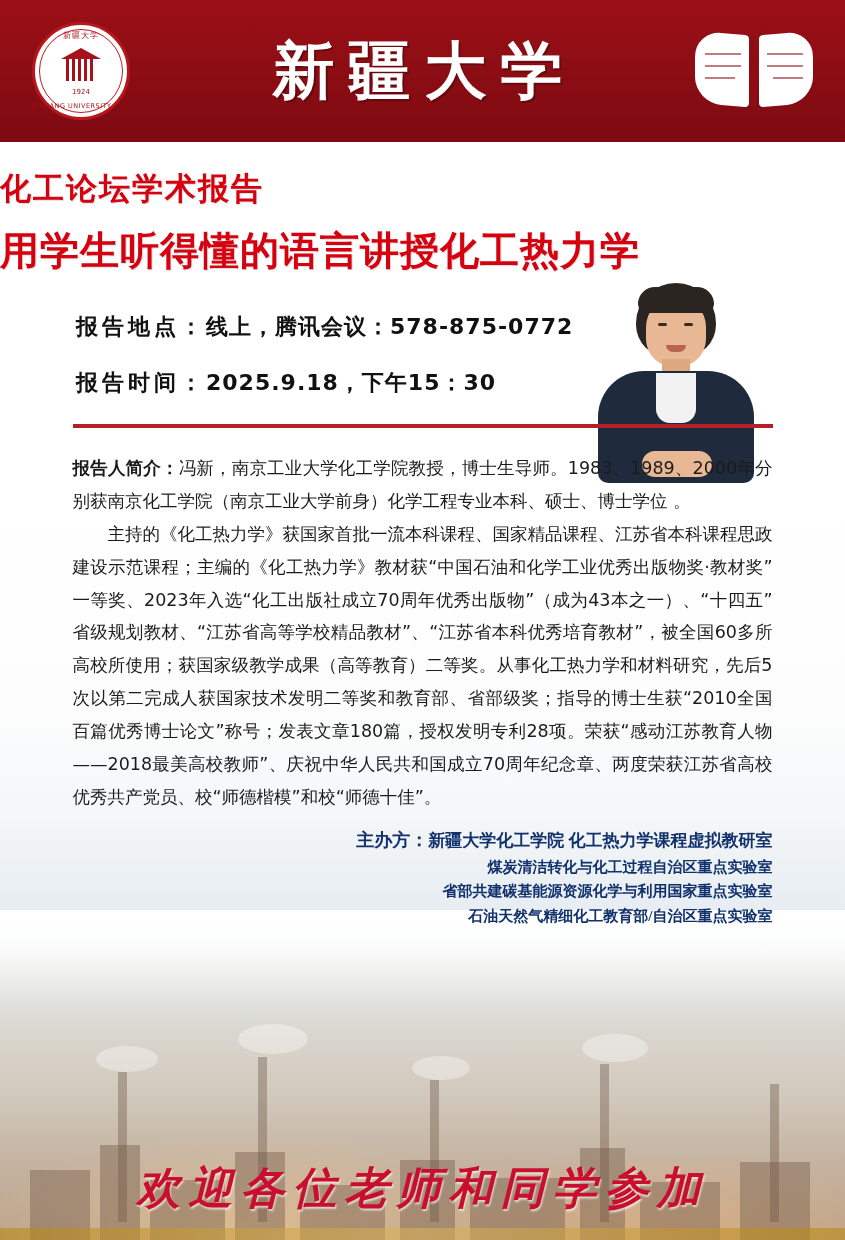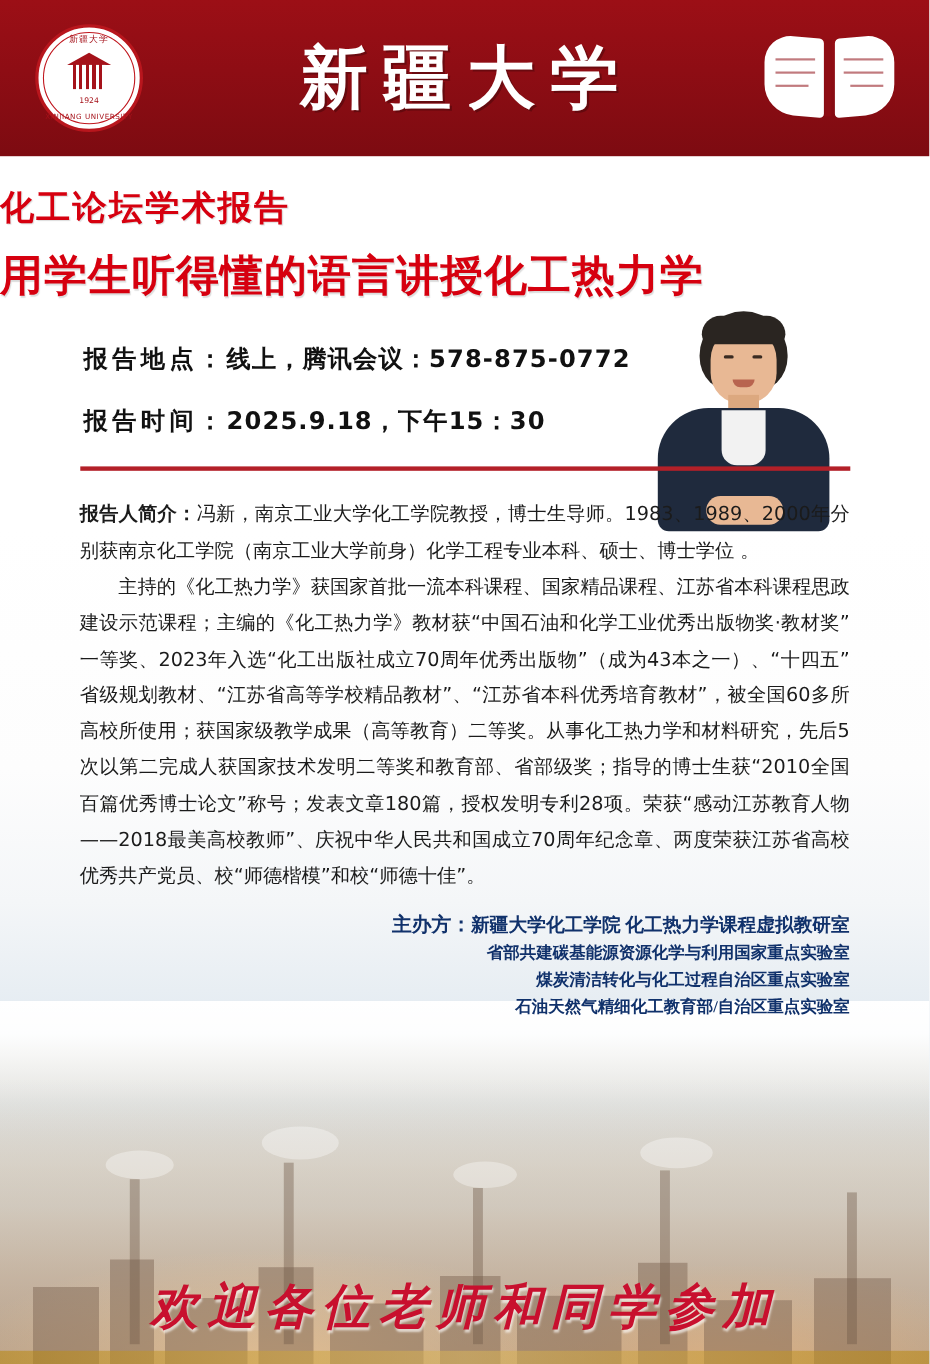--- a/index.html
+++ b/index.html
@@ -141,21 +141,20 @@
     font-size: 8px;
     color: #a5121a;
     letter-spacing: 1px;
     font-family: "DejaVu Sans", sans-serif;
   }
   .logo .cn-bottom {
     position: absolute;
     bottom: 10px;
     left: 0;
     right: 0;
-    text-align: center;
     font-size: 6.5px;
     color: #a5121a;
     letter-spacing: 0.5px;
   }
   .logo .year {
     position: absolute;
     bottom: 24px;
     left: 0;
     right: 0;
     text-align: center;
@@ -498,21 +497,21 @@
 
   <div class="bio">
     <p><span class="strong">报告人简介：</span><span>冯新，南京工业大学化工学院教授，博士生导师。1983、1989、2000年分别获南京化工学院（南京工业大学前身）化学工程专业本科、硕士、博士学位 。</span></p>
     <p class="indent">主持的《化工热力学》获国家首批一流本科课程、国家精品课程、江苏省本科课程思政建设示范课程；主编的《化工热力学》教材获“中国石油和化学工业优秀出版物奖·教材奖”一等奖、2023年入选“化工出版社成立70周年优秀出版物”（成为43本之一）、“十四五”省级规划教材、“江苏省高等学校精品教材”、“江苏省本科优秀培育教材”，被全国60多所高校所使用；获国家级教学成果（高等教育）二等奖。从事化工热力学和材料研究，先后5次以第二完成人获国家技术发明二等奖和教育部、省部级奖；指导的博士生获“2010全国百篇优秀博士论文”称号；发表文章180篇，授权发明专利28项。荣获“感动江苏教育人物——2018最美高校教师”、庆祝中华人民共和国成立70周年纪念章、两度荣获江苏省高校优秀共产党员、校“师德楷模”和校“师德十佳”。</p>
   </div>
 
   <div class="organizers">
     <div class="first">
       <span class="k">主办方：</span><span>新疆大学化工学院  化工热力学课程虚拟教研室</span>
     </div>
+    <div>煤炭清洁转化与化工过程自治区重点实验室</div>
     <div>省部共建碳基能源资源化学与利用国家重点实验室</div>
-    <div>煤炭清洁转化与化工过程自治区重点实验室</div>
     <div>石油天然气精细化工教育部/自治区重点实验室</div>
   </div>
 
   <div class="welcome">欢迎各位老师和同学参加</div>
   <div class="bottom-band"></div>
 
 </div>
 
 </body></html>

